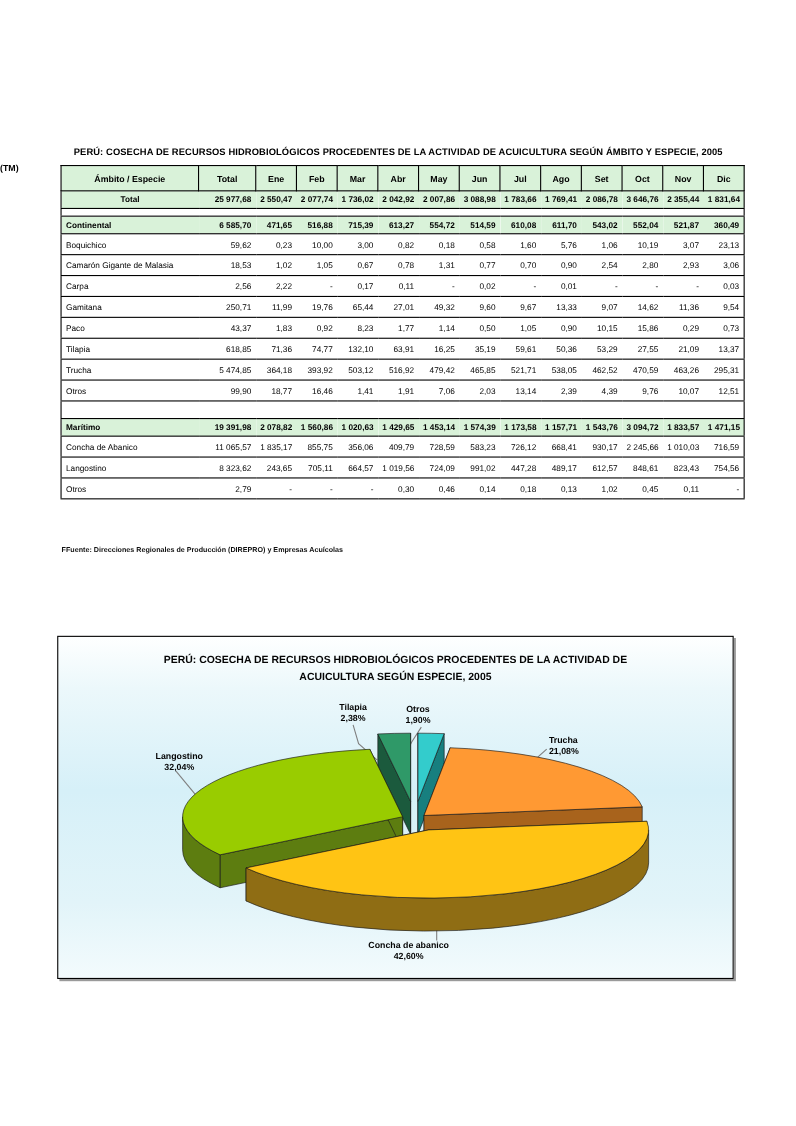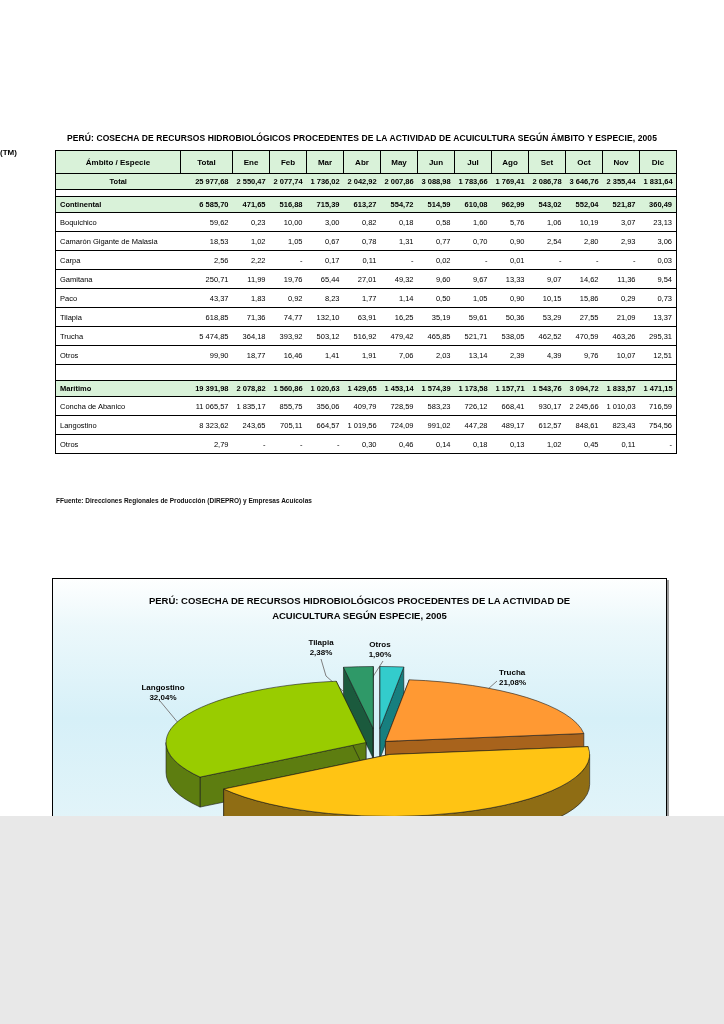--- a/index.html
+++ b/index.html
@@ -1,16 +1,16 @@
 <!DOCTYPE html>
 <html><head>
 <meta charset="utf-8">
 <style>
   html,body{margin:0;padding:0;background:#e8e8e8;}
-  .page{position:relative;width:724px;height:816px;background:#ffffff;overflow:hidden;
+  .page{position:relative;width:724px;height:1024px;background:#ffffff;overflow:hidden;
         font-family:"Liberation Sans",sans-serif;color:#000;}
   
   .doc-title{position:absolute;top:133px;left:60px;width:604px;text-align:center;
              font-size:8.5px;font-weight:bold;letter-spacing:.1px;}
   .doc-unit{position:absolute;top:148px;left:0;width:724px;text-align:left;
             font-size:8px;font-weight:bold;}
   
   table.harvest{position:absolute;left:55px;top:150px;width:617px;border-collapse:collapse;
         table-layout:fixed;border:1.5px solid #000;font-size:7.5px;}
   col.c-label{width:125px} col.c-total{width:52px} col.c-month{width:37px}
@@ -108,21 +108,21 @@
         <tr class="r-section">
           <td class="lbl">Continental</td>
           <td class="num">6 585,70</td>
           <td class="num">471,65</td>
           <td class="num">516,88</td>
           <td class="num">715,39</td>
           <td class="num">613,27</td>
           <td class="num">554,72</td>
           <td class="num">514,59</td>
           <td class="num">610,08</td>
-          <td class="num">962,99</td>
+          <td class="num">611,70</td>
           <td class="num">543,02</td>
           <td class="num">552,04</td>
           <td class="num">521,87</td>
           <td class="num">360,49</td>
         </tr>
         <tr class="r-item">
           <td class="lbl">Boquichico</td>
           <td class="num">59,62</td>
           <td class="num">0,23</td>
           <td class="num">10,00</td>

